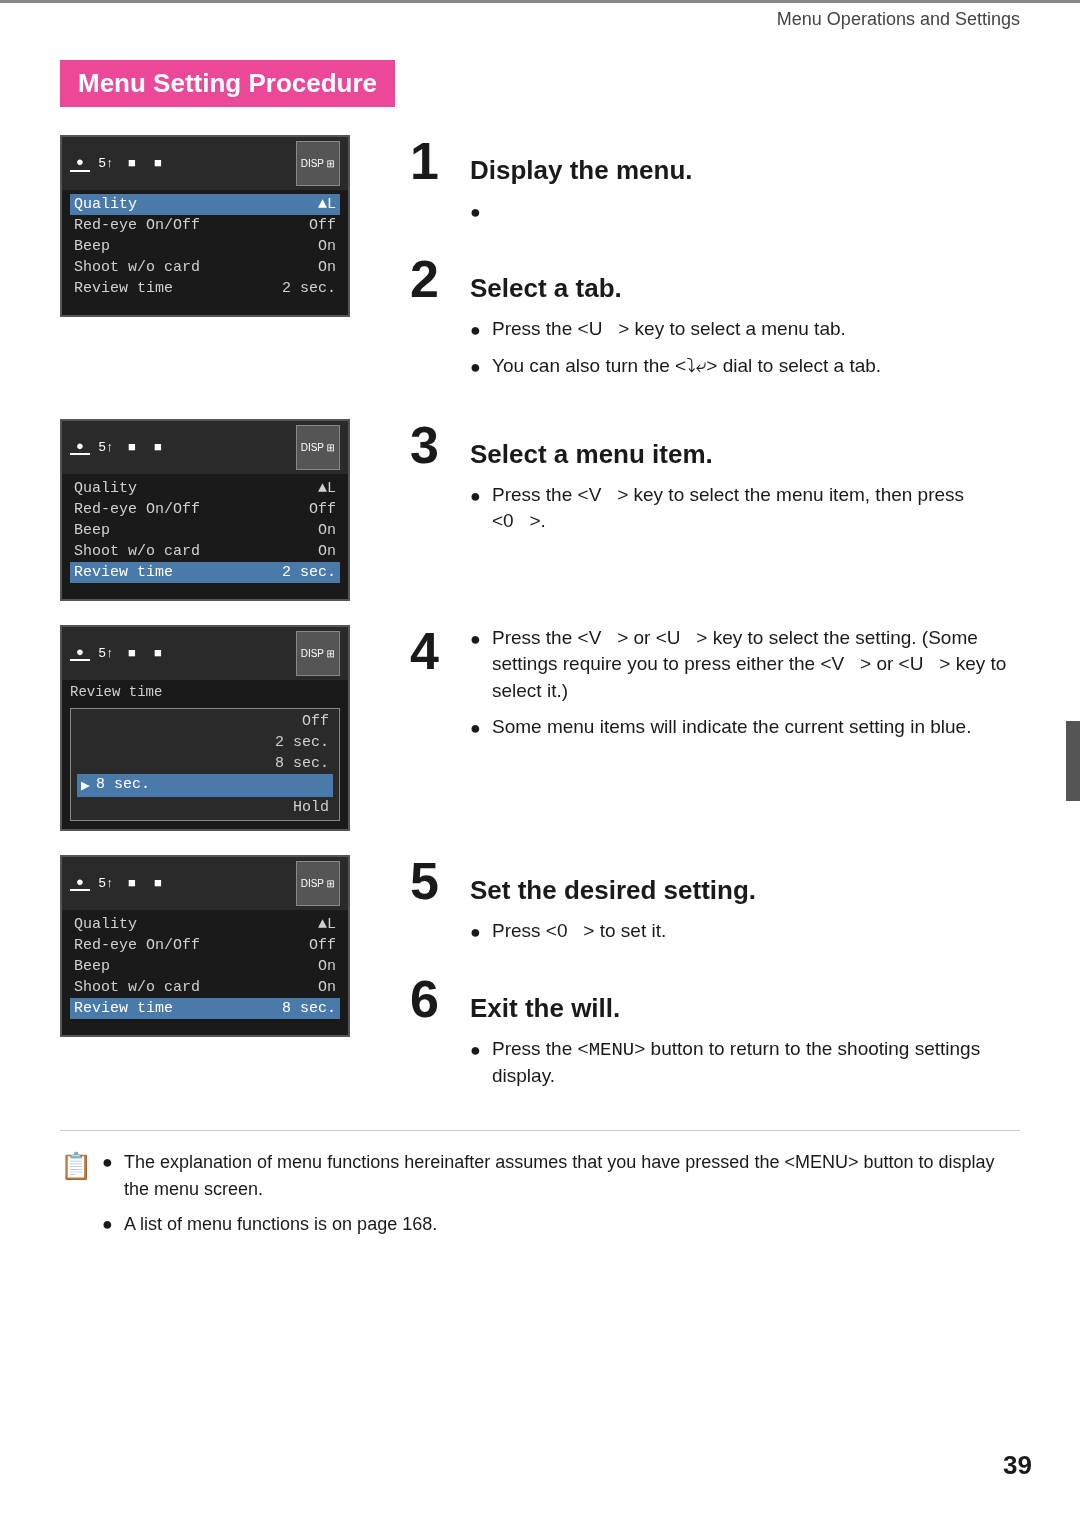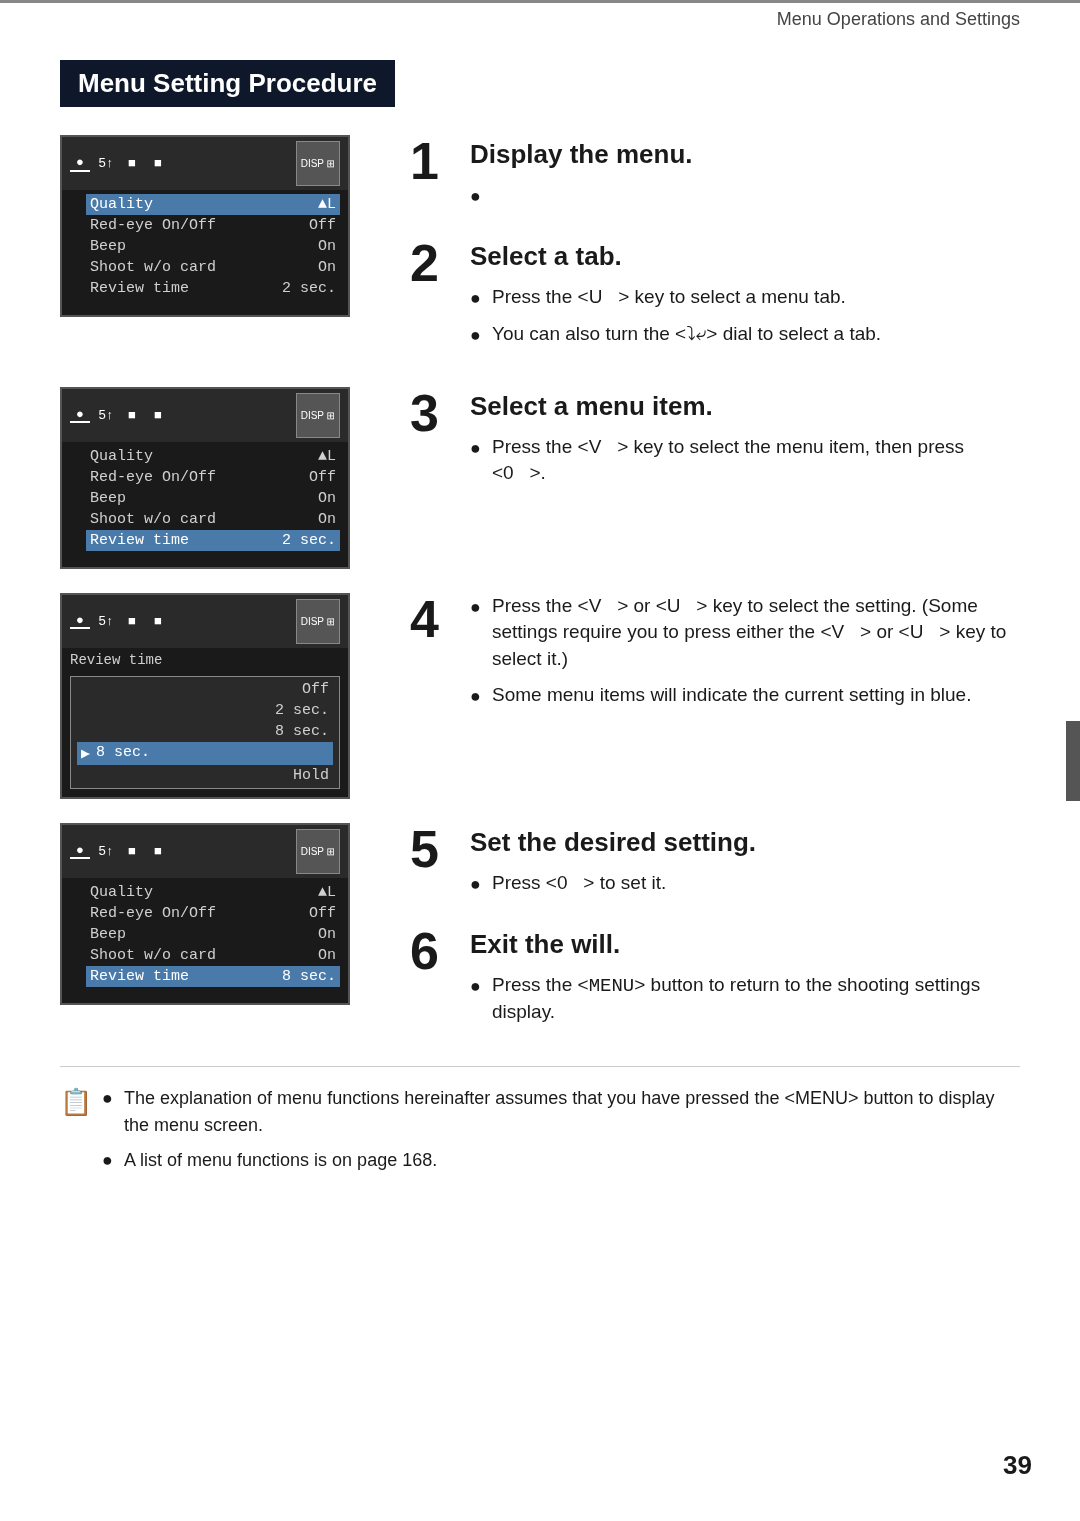--- a/index.html
+++ b/index.html
@@ -24,21 +24,21 @@
       font-family: Arial, sans-serif;
       margin-bottom: 30px;
     }
 
     .page-content {
       padding: 0 60px 60px 60px;
     }
 
     .section-title-box {
       display: inline-block;
-      background: #0f172a;
+      background: #ec4899;
       color: #ffffff;
       font-size: 26px;
       font-weight: bold;
       font-family: Arial, sans-serif;
       padding: 8px 18px;
       margin-bottom: 28px;
     }
 
     .step-left {
       width: 320px;
@@ -101,21 +101,20 @@
       background: #1a1a1a;
       padding: 4px 8px 8px 8px;
     }
 
     .cam-row {
       display: flex;
       flex-direction: row;
       justify-content: space-between;
       padding: 2px 4px;
       color: #d0d0d0;
-      margin-left: 16px;
     }
 
     .cam-row.selected {
       background: #4a7aaa;
       color: #fff;
     }
 
     .cam-row-label {
       color: inherit;
     }
@@ -140,21 +139,21 @@
       flex-direction: row;
       align-items: flex-start;
     }
 
     .step-title {
       font-size: 26px;
       font-weight: bold;
       font-family: Arial, sans-serif;
       color: #1a1a1a;
       margin-bottom: 12px;
-      margin-top: 4px;
+      margin-top: 20px;
     }
 
     .step-bullets {
       list-style: none;
       padding: 0;
       margin: 0;
     }
 
     .step-bullets li {
       display: flex;

